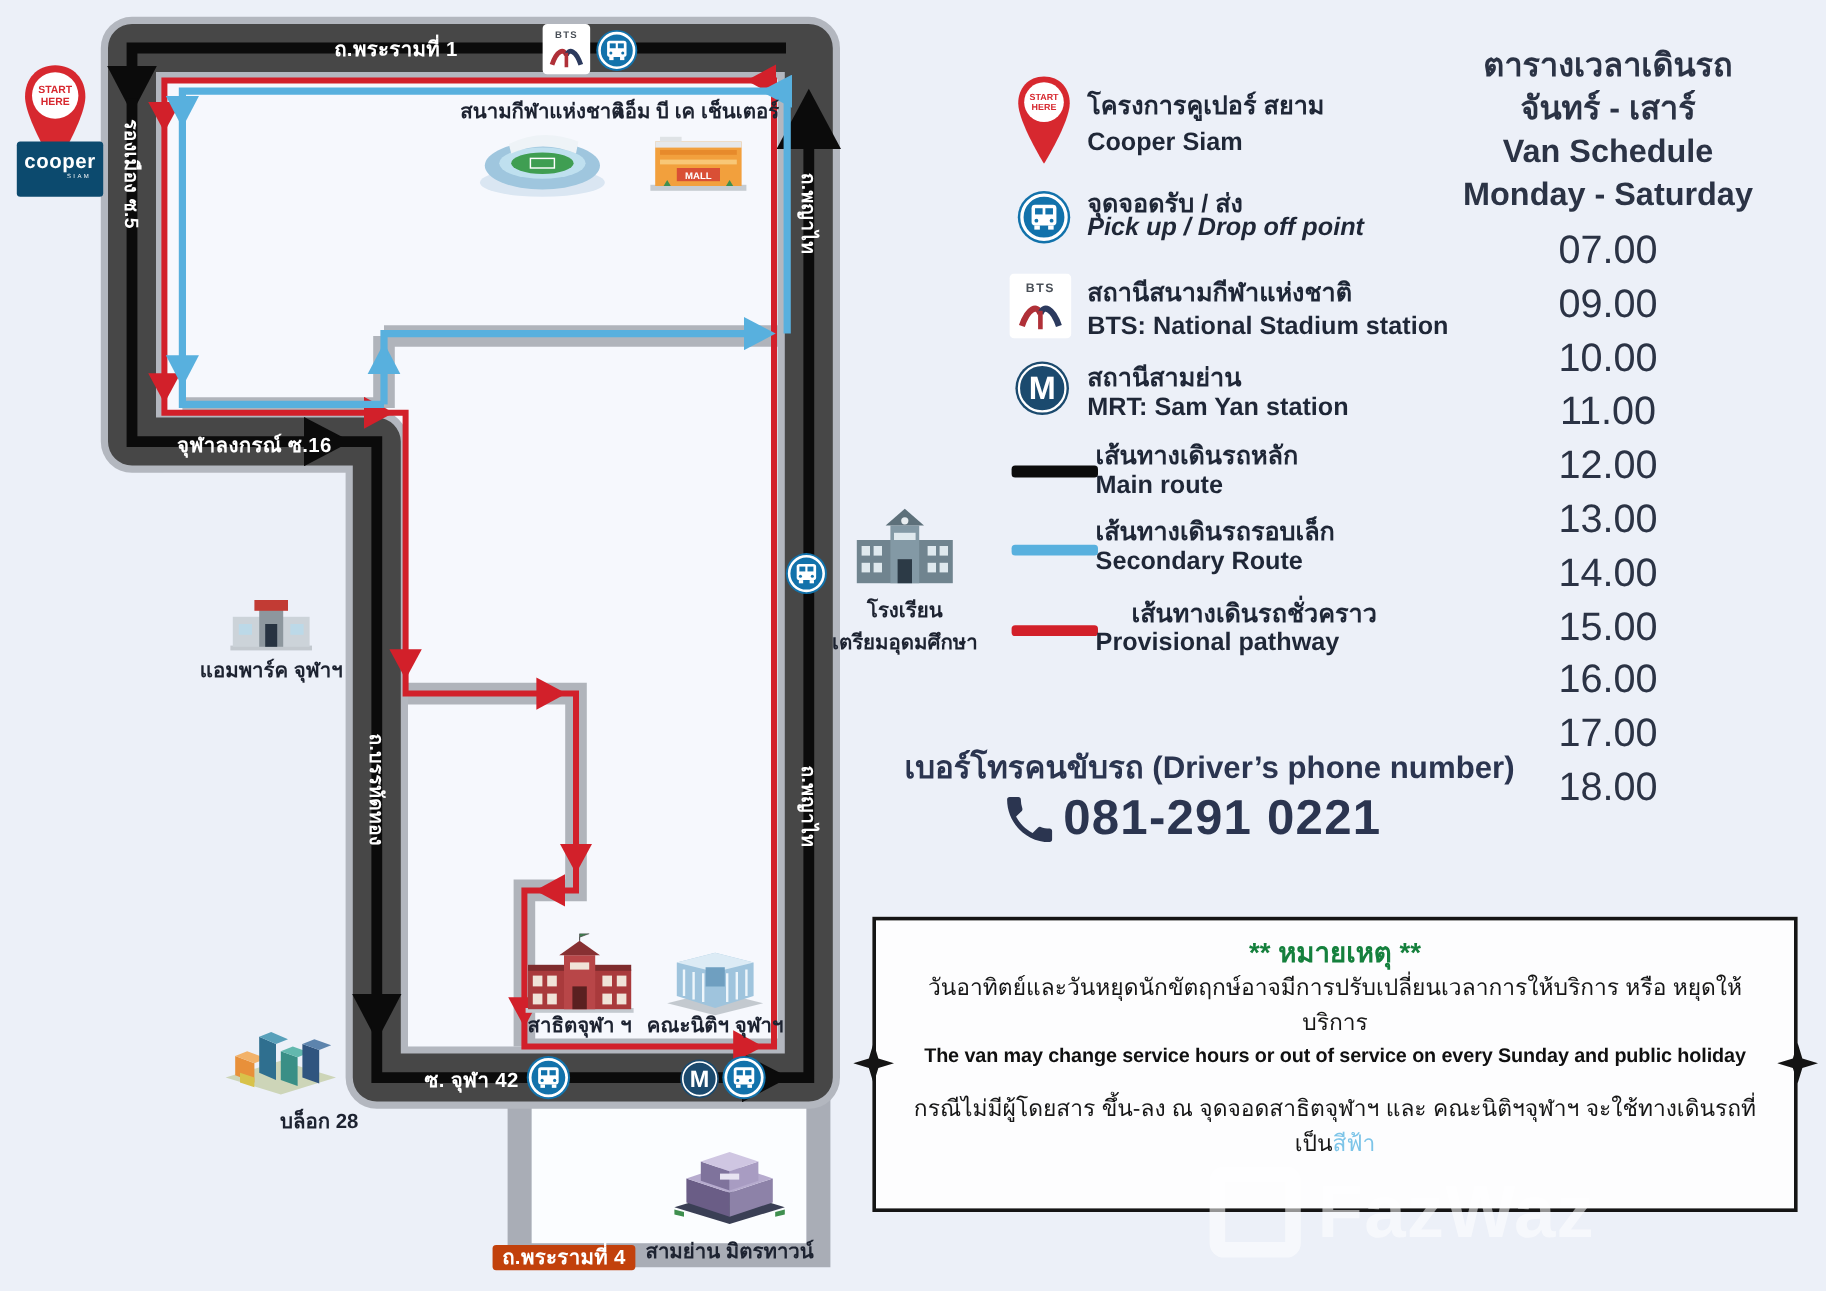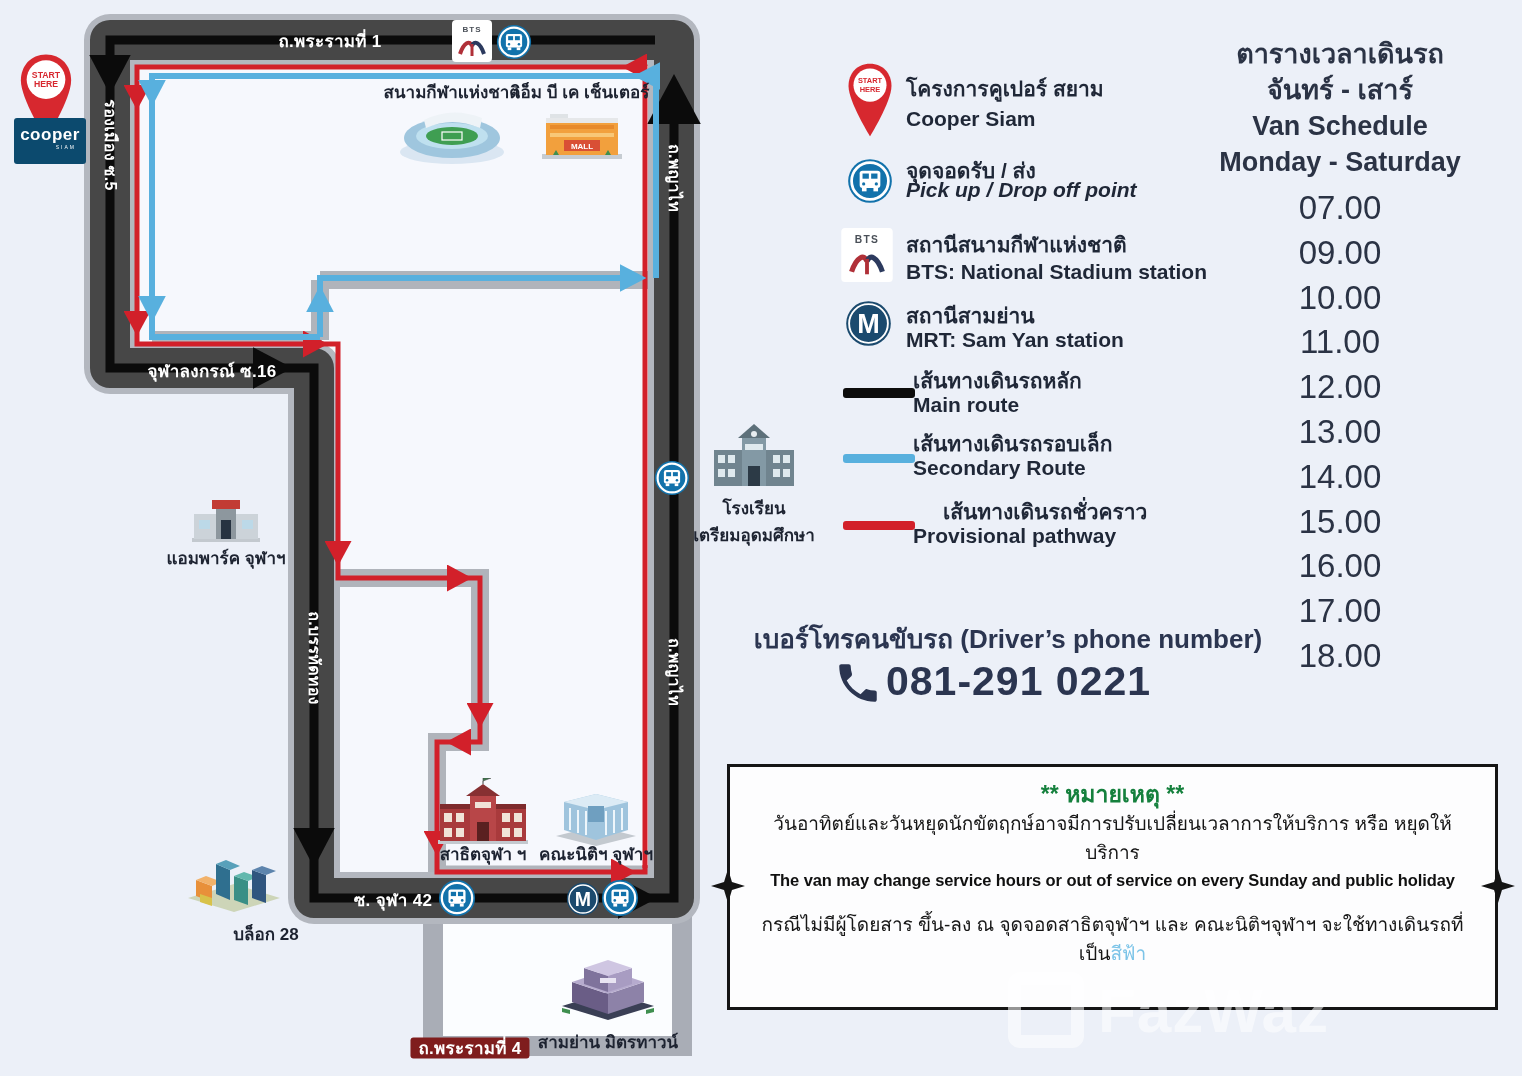--- a/index.html
+++ b/index.html
@@ -4,21 +4,21 @@
 <style>
   html,body{margin:0;padding:0;background:#dfe4ef;}
   .canvas{position:relative;width:1522px;height:1076px;background:#ecf0f8;overflow:hidden;
           font-family:"Liberation Sans","DejaVu Sans",sans-serif;color:#222a3f;}
   .abs{position:absolute;}
   svg{display:block;}
   
   .roadlab{position:absolute;color:#fff;font-weight:bold;font-size:17px;white-space:nowrap;
            transform:translate(-50%,-50%);letter-spacing:.3px;}
   .roadlab.vert{transform:translate(-50%,-50%) rotate(90deg);}
-  .rama4badge{background:#7f1d1d;padding:1px 8px;border-radius:3px;}
+  .rama4badge{background:#c2410c;padding:1px 8px;border-radius:3px;}
   .placelab{position:absolute;transform:translate(-50%,0);font-weight:bold;font-size:17px;
             color:#1d2331;white-space:nowrap;text-align:center;}
   
   .lg-text{position:absolute;font-weight:bold;font-size:21px;color:#1f2737;white-space:nowrap;line-height:1.2;}
   .swatch{position:absolute;width:72px;border-radius:3px;}
   .sw-black{height:10px;background:#0c0c0c;}
   .sw-blue{height:9px;background:#58b0de;}
   .sw-red{height:9px;background:#d2202a;}
   .sched{position:absolute;left:1160px;top:36px;width:360px;text-align:center;color:#2b3345;}
   .sched .t{font-weight:bold;font-size:27px;line-height:36px;}

